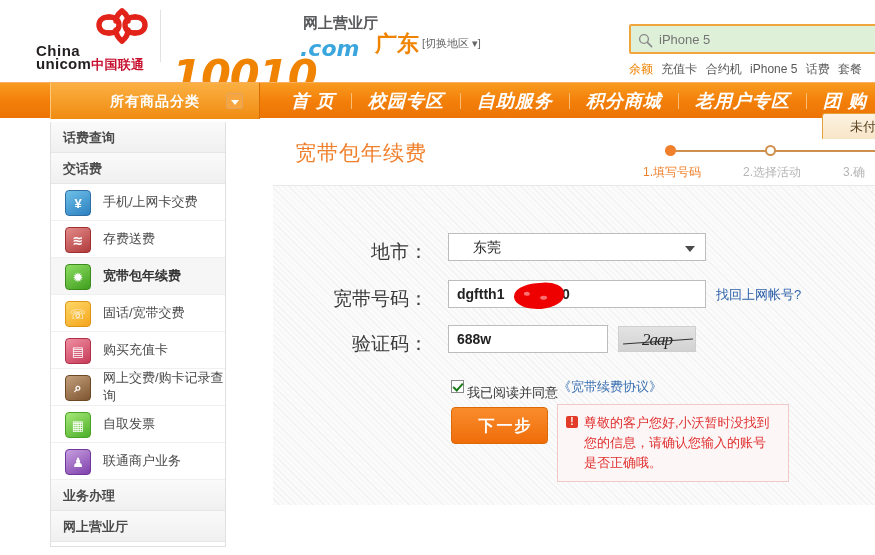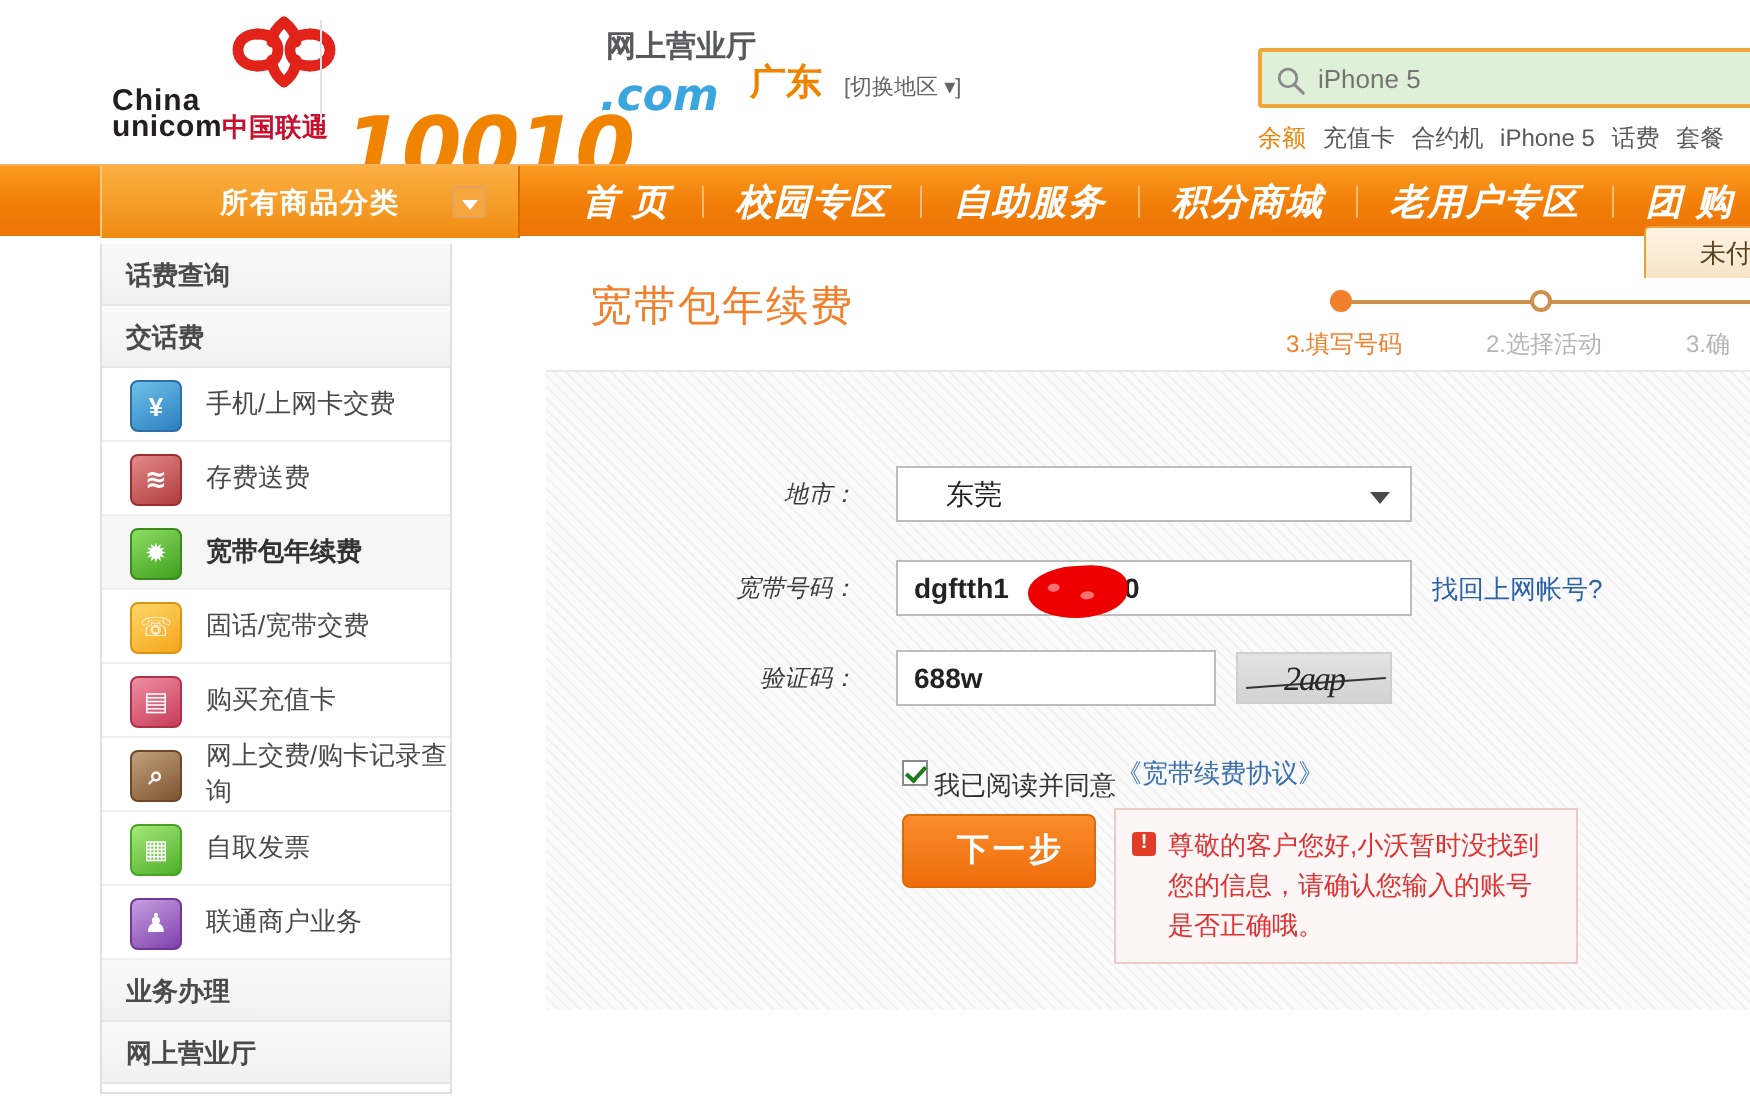--- a/index.html
+++ b/index.html
@@ -10,21 +10,21 @@
     background: #ffffff;
     font-family: "Liberation Sans", "DejaVu Sans", sans-serif;
     font-size: 12px;
     color: #333;
   }
   #root { position: relative; width: 875px; height: 555px; }
 
   
   .header { position: relative; height: 82px; background: #fff; }
   .logo-wrap {
-    position: absolute; left: 56px; top: 8px;
+    position: absolute; left: 36px; top: 8px;
     width: 145px; height: 62px;
   }
   .logo-sym {
     position: absolute; left: 55px; top: 0px;
     width: 62px; height: 42px;
   }
   .logo-text {
     position: absolute; left: 0px; top: 36px;
     line-height: 13px;
     font-family: "Liberation Sans", sans-serif;
@@ -52,21 +52,21 @@
     color: #3aa6dd;
     font-family: "DejaVu Sans", sans-serif;
   }
   .brand-sub {
     position: absolute; left: 303px; top: 14px;
     font-size: 15px; font-weight: bold; color: #58595b;
     letter-spacing: 0px;
   }
   .region {
     position: absolute; left: 375px; top: 29px;
-    font-size: 18px; font-weight: bold; color: #f08300; text-align: right;
+    font-size: 22px; font-weight: bold; color: #f08300; text-align: right;
   }
   .region-switch {
     position: absolute; left: 422px; top: 36px;
     font-size: 11px; color: #666;
   }
 
   .search-wrap { position: absolute; left: 592px; top: 24px; width: 283px; margin-left: 37px; }
   .search-box {
     position: relative;
     height: 30px;
@@ -218,21 +218,21 @@
     background-color: #fbfbfb;
     background-image: repeating-linear-gradient(45deg,
        rgba(0,0,0,0.035) 0px, rgba(0,0,0,0.035) 1px,
        rgba(255,255,255,0) 1px, rgba(255,255,255,0) 4px);
     border-top: 1px solid #e8e8e8;
   }
 
   .frow { position: absolute; left: 0; width: 602px; }
   .flabel {
     position: absolute; width: 135px; text-align: right;
-    font-size: 12px; color: #3b3b3b; font-style: italic;
+    font-size: 19px; color: #3b3b3b;
   }
   .finput {
     position: absolute;
     height: 28px;
     border: 1px solid #bdbdbd;
     background: #fff;
     font-size: 14px;
     color: #222;
     padding: 0 8px;
     line-height: 26px;
@@ -461,21 +461,21 @@
     <div class="side-head">网上营业厅</div>
   </div>
 
   <div class="content">
     <div class="page-title">宽带包年续费</div>
 
     <div class="steps">
       <div class="step-line"></div>
       <span class="dot filled" style="left:22px"></span>
       <span class="dot empty" style="left:122px"></span>
-      <div class="step done" style="left:0px">3.填写号码</div>
+      <div class="step done" style="left:0px">1.填写号码</div>
       <div class="step todo" style="left:100px">2.选择活动</div>
       <div class="step todo" style="left:200px">3.确</div>
     </div>
   </div>
 
   <div class="unpaid-tab">未付款</div>
 
   <div class="form-panel">
 
     <div class="frow" style="top:47px">

